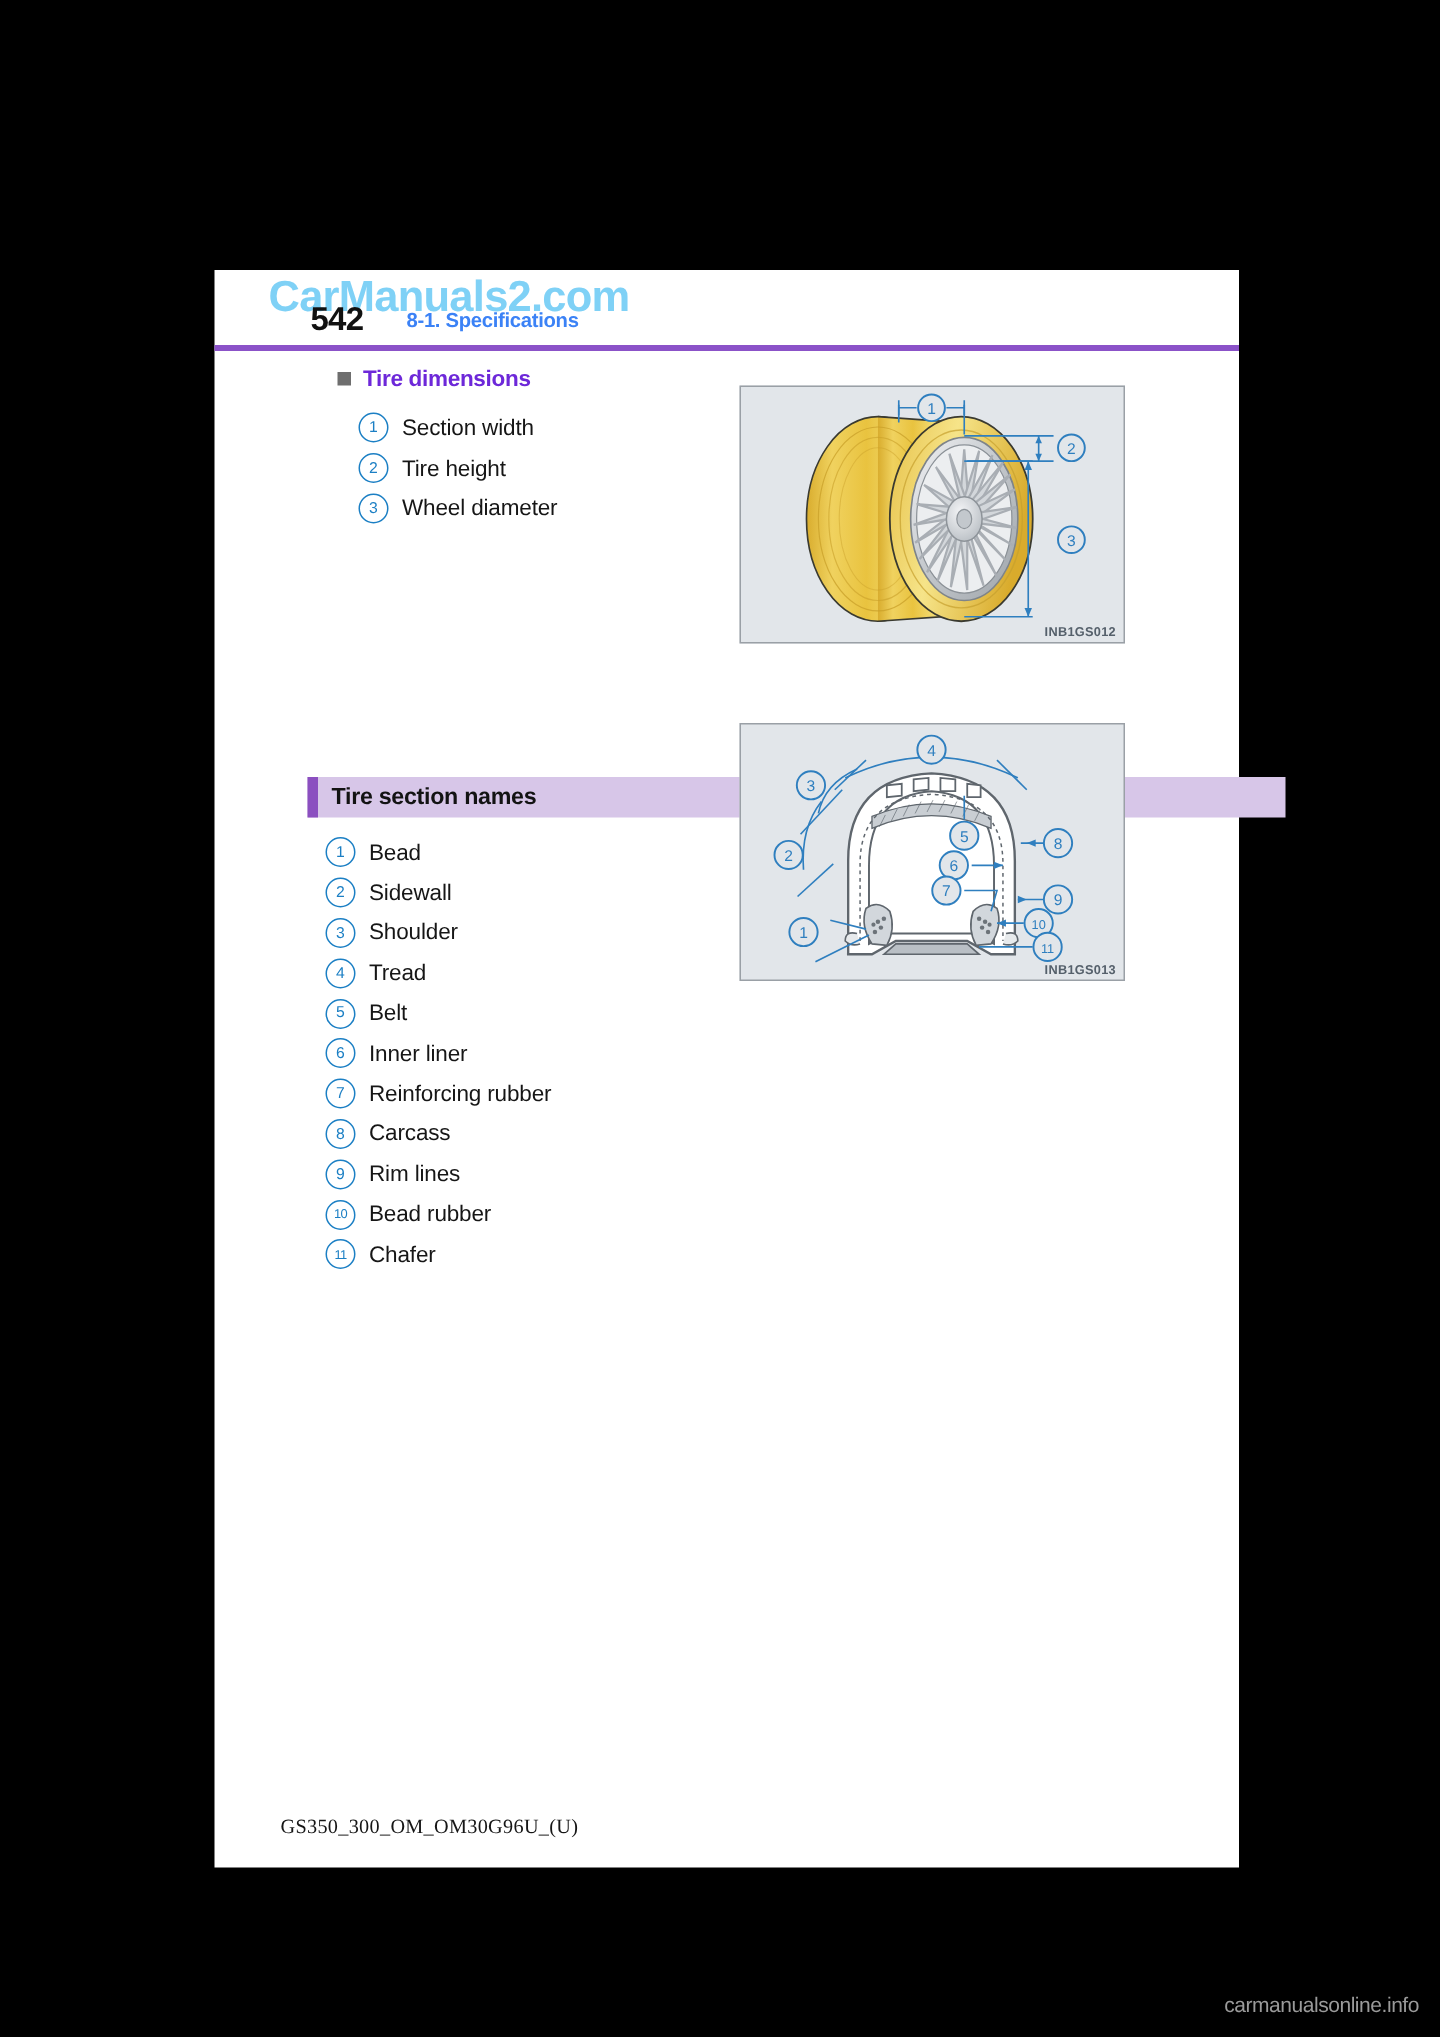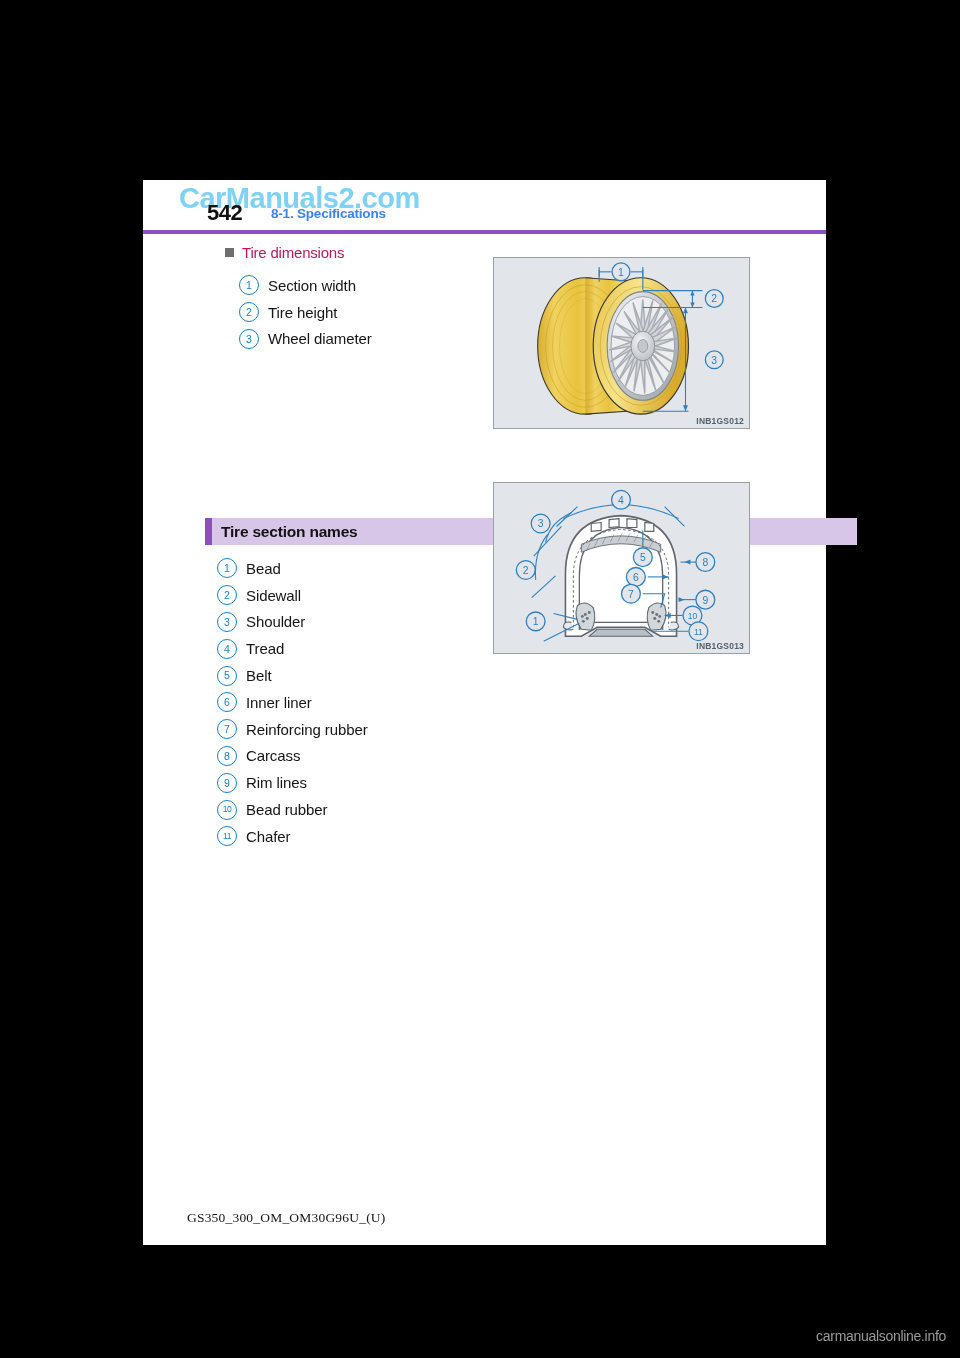--- a/index.html
+++ b/index.html
@@ -92,22 +92,22 @@
     gap: 8px;
   }
   .sq-bullet {
     width: 9px;
     height: 9px;
     background: #6e6e6e;
     display: inline-block;
   }
   .sub-heading-text {
     font-size: 15px;
-    font-weight: 400;
-    color: #be185d;
+    font-weight: 700;
+    color: #6d28d9;
     letter-spacing: -0.2px;
   }
 
   
   .num-list {
     position: absolute;
     list-style: none;
     margin: 0;
     padding: 0;
   }

